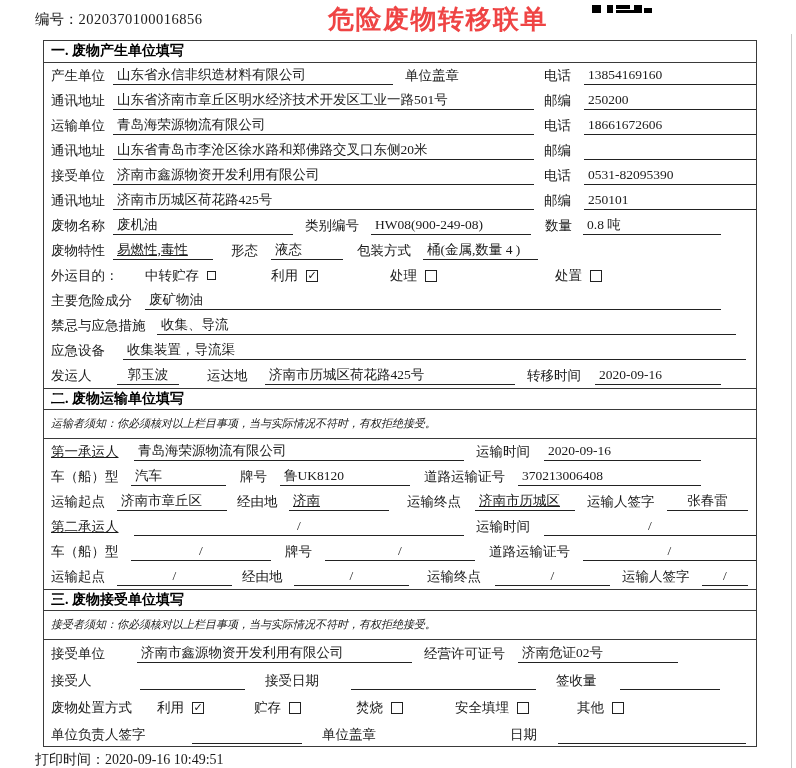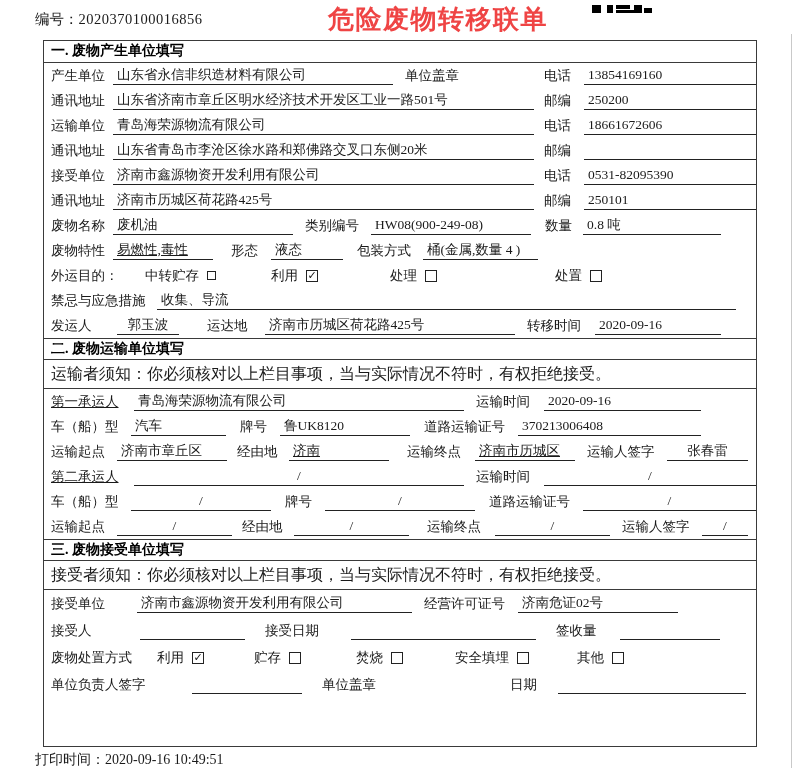--- a/index.html
+++ b/index.html
@@ -6,21 +6,21 @@
   body { background:#fff; font-family:"Liberation Serif","DejaVu Serif",serif; color:#1a1a1a; }
   .page { position:relative; width:796px; height:768px; background:#ffffff; overflow:hidden; }
   .edge { position:absolute; top:34px; right:4px; bottom:0; width:1px; background:#c9c9c9; }
   .qr { position:absolute; left:592px; top:0; width:62px; height:9px; }
   .doc-number { position:absolute; left:35px; top:10px; font-size:14.5px; }
   .doc-number .num { font-family:"Liberation Serif",serif; letter-spacing:0.5px; }
   .title { position:absolute; left:328px; top:2px; font-size:26px; font-weight:bold; letter-spacing:1.5px; color:#ef4444; }
   .formbox { position:absolute; left:43px; top:40px; width:714px; height:707px; border:1.5px solid #3a3a3a; background:#fff; }
   .sec-h { height:22px; line-height:20px; border-bottom:1.5px solid #3a3a3a; font-weight:bold; font-size:14px; padding-left:7px; color:#000; }
   .sec-h.mid { border-top:1.5px solid #3a3a3a; line-height:19px; }
-  .note-row { height:29px; line-height:27px; border-bottom:1.5px solid #3a3a3a; font-size:16px; padding-left:7px; }
+  .note-row { height:29px; line-height:27px; border-bottom:1.5px solid #3a3a3a; font-size:11px; padding-left:7px;font-style:italic; }
   .frow { height:25px; display:flex; align-items:center; padding-left:7px; font-size:13.5px; }
   .frow.h27 { height:27px; }
   .lbl { flex:0 0 auto; white-space:nowrap; }
   .val { white-space:nowrap; overflow:hidden; }
   .u { border-bottom:1px solid #222; height:19px; line-height:18px; padding-left:4px; }
   .ctr { text-align:center; padding-left:0; }
   .rg { margin-left:auto; width:212px; display:flex; align-items:center; flex:0 0 auto; }
   .rg .rlbl { width:32px; margin-right:8px; }
   .rg .rval { flex:1 1 auto; }
   .grow { flex:1 1 auto; }
@@ -156,26 +156,34 @@
             <span class="cb">✓</span>
           </span><span class="cb-item">
             <span class="cb-lab">处理</span>
             <span class="cb"></span>
           </span><span class="cb-item">
             <span class="cb-lab">处置</span>
             <span class="cb"></span>
           </span></span>
     </div>
 
+    <div class="frow">
+      <span class="lbl w84">主要危险成分</span>
+      <span class="u val grow ml10 mr35">废矿物油</span>
+    </div>
 
     <div class="frow">
       <span class="lbl w96">禁忌与应急措施</span>
       <span class="u val grow ml10 mr20">收集、导流</span>
     </div>
 
+    <div class="frow">
+      <span class="lbl w62">应急设备</span>
+      <span class="u val grow ml10 mr10">收集装置，导流渠</span>
+    </div>
 
     <div class="frow">
       <span class="lbl w48">发运人</span>
       <span class="u val w62 ml18 ctr">郭玉波</span>
       <span class="lbl ml28 w44">运达地</span>
       <span class="u val w250 ml14">济南市历城区荷花路425号</span>
       <span class="lbl ml12 w58">转移时间</span>
       <span class="u val grow ml10 mr35">2020-09-16</span>
     </div>
 

